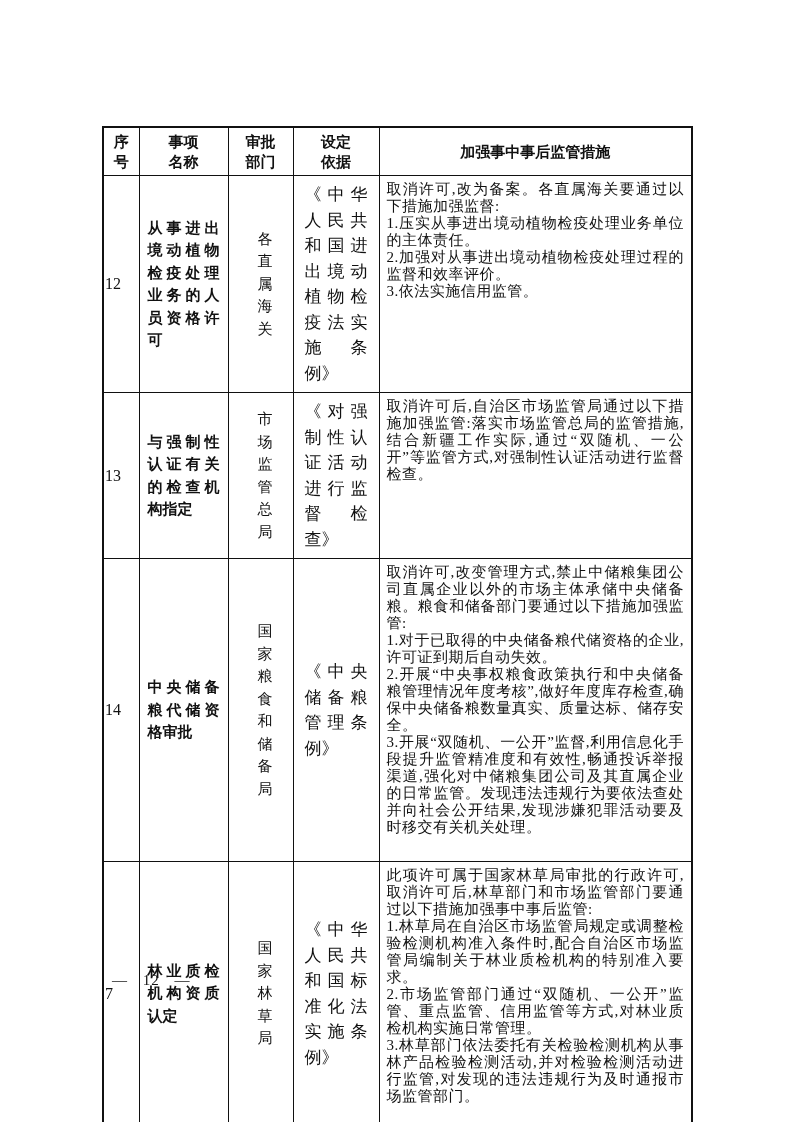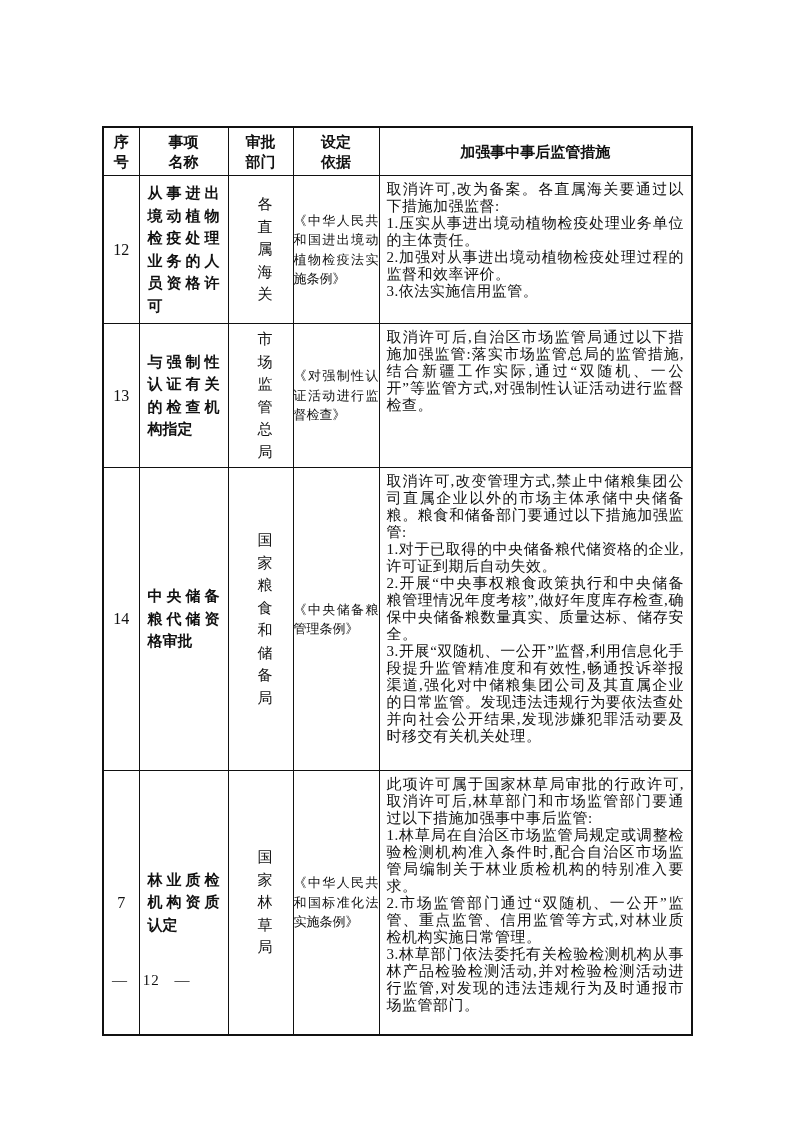--- a/index.html
+++ b/index.html
@@ -28,41 +28,41 @@
     font-family:"Liberation Sans","DejaVu Sans",sans-serif;
     font-weight:bold;
     font-size:15px;
     line-height:1.3;
     text-align:center;
     vertical-align:middle;
     white-space:pre-line;
     padding:4px 2px;
   }
   .c-no {
-    text-align:center; vertical-align:middle;
+    text-align:left; vertical-align:middle;
     font-size:16px;
   }
   .c-name {
     text-align:justify; text-justify:inter-ideograph;
     vertical-align:middle;
     font-size:15px; line-height:1.5;
     padding:6px 8px;
     font-weight:bold;
   }
   .c-dept {
     text-align:right; vertical-align:middle;
     white-space:pre-line;
     font-size:15px; line-height:1.5;
     padding:4px 20px;
   }
   .c-basis {
     text-align:justify; text-justify:inter-ideograph;
     vertical-align:middle;
-    font-size:13px; line-height:1.5;
-    padding:6px 0;
+    font-size:17px; line-height:1.5;
+    padding:6px 11px;
   }
   .c-measures {
     text-align:justify; text-justify:inter-ideograph;
     vertical-align:top;
     white-space:pre-line;
     font-size:15px; line-height:17px;
     letter-spacing:0.5px;
     padding:5px 7px 20px 7px;
   }
   .footer-page-number {

